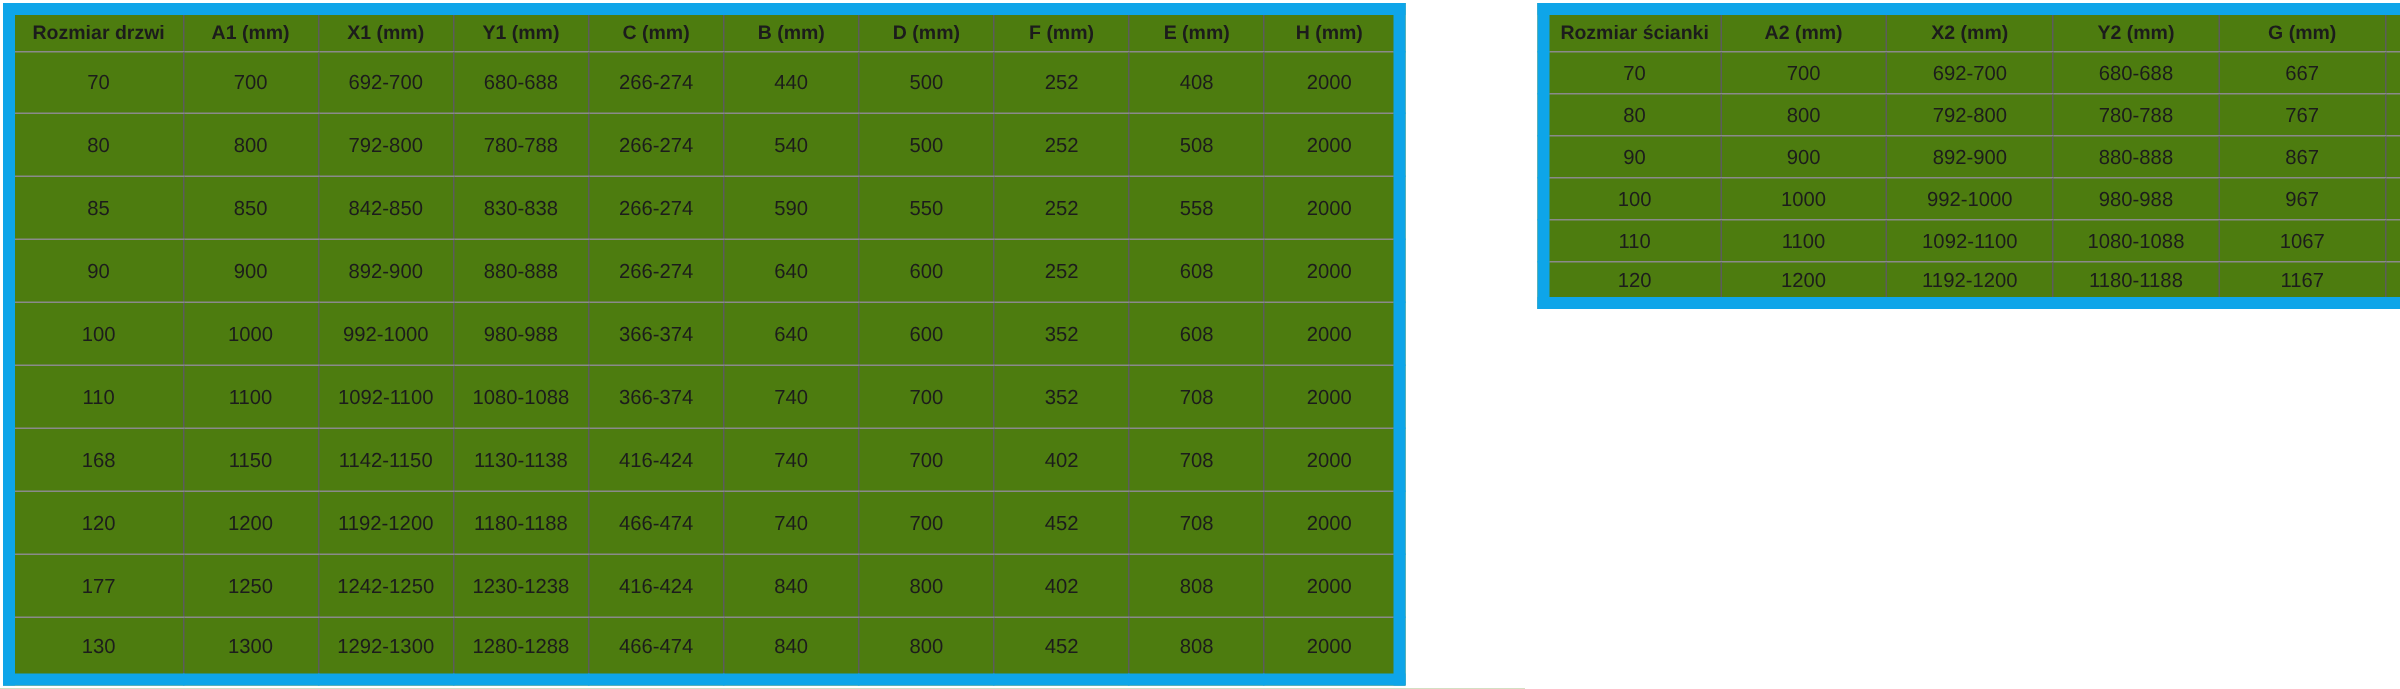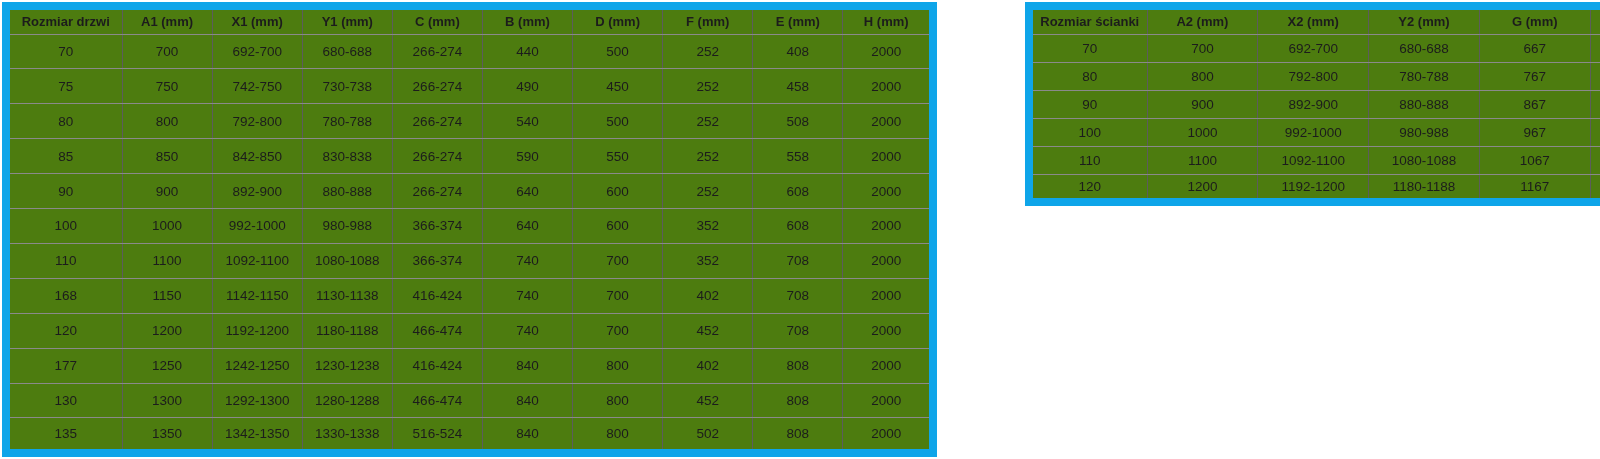--- a/index.html
+++ b/index.html
@@ -71,32 +71,20 @@
           <td>692-700</td>
           <td>680-688</td>
           <td>266-274</td>
           <td>440</td>
           <td>500</td>
           <td>252</td>
           <td>408</td>
           <td>2000</td>
         </tr>
         <tr>
-          <td>75</td>
-          <td>750</td>
-          <td>742-750</td>
-          <td>730-738</td>
-          <td>266-274</td>
-          <td>490</td>
-          <td>450</td>
-          <td>252</td>
-          <td>458</td>
-          <td>2000</td>
-        </tr>
-        <tr>
           <td>80</td>
           <td>800</td>
           <td>792-800</td>
           <td>780-788</td>
           <td>266-274</td>
           <td>540</td>
           <td>500</td>
           <td>252</td>
           <td>508</td>
           <td>2000</td>
@@ -190,32 +178,20 @@
           <td>1300</td>
           <td>1292-1300</td>
           <td>1280-1288</td>
           <td>466-474</td>
           <td>840</td>
           <td>800</td>
           <td>452</td>
           <td>808</td>
           <td>2000</td>
         </tr>
-        <tr>
-          <td>135</td>
-          <td>1350</td>
-          <td>1342-1350</td>
-          <td>1330-1338</td>
-          <td>516-524</td>
-          <td>840</td>
-          <td>800</td>
-          <td>502</td>
-          <td>808</td>
-          <td>2000</td>
-        </tr>
       </tbody>
     </table>
   <table class="dim" id="wall-table">
       <thead>
         <tr>
           <th>Rozmiar ścianki</th>
           <th>A2 (mm)</th>
           <th>X2 (mm)</th>
           <th>Y2 (mm)</th>
           <th>G (mm)</th>

